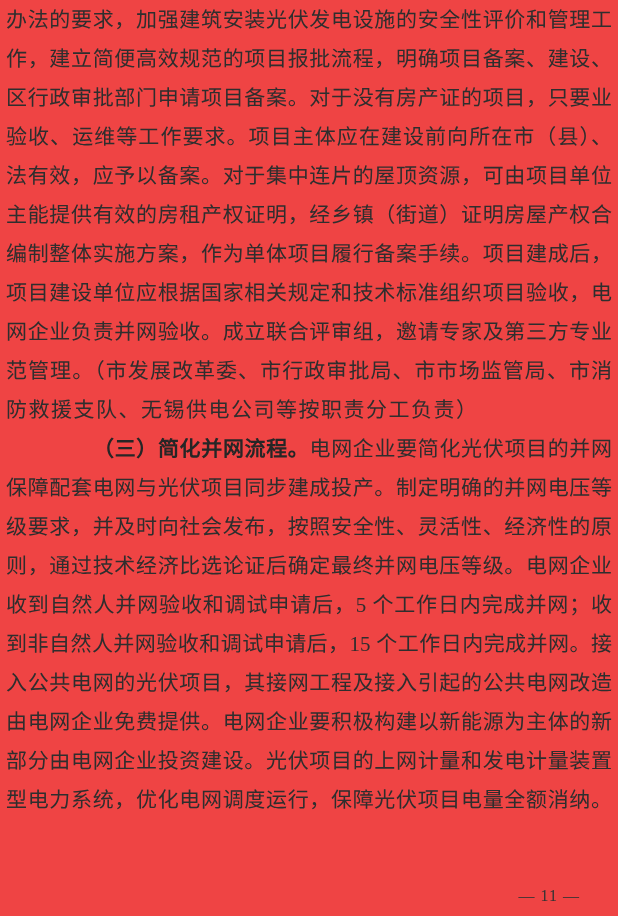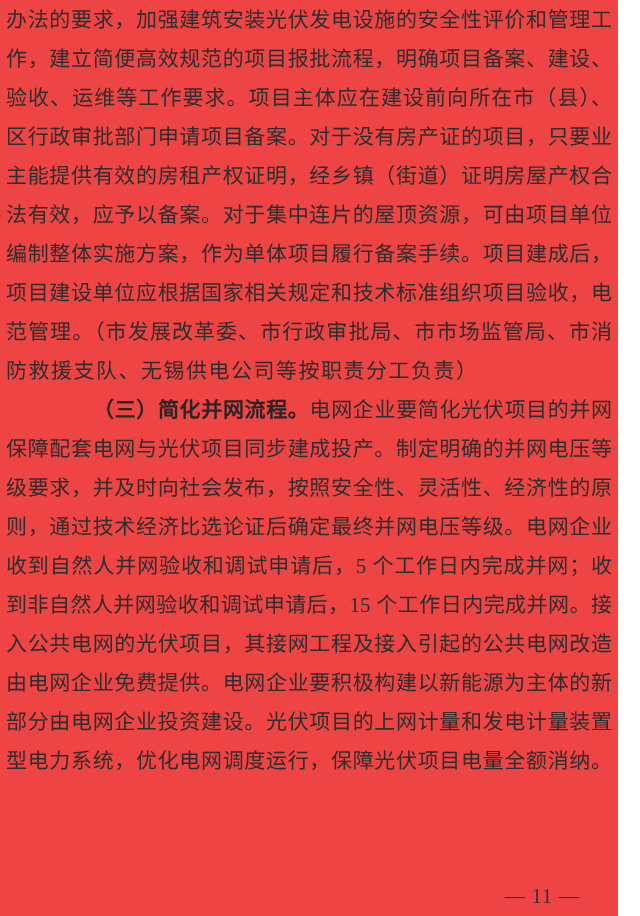--- a/index.html
+++ b/index.html
@@ -42,40 +42,41 @@
   }
   .bold {
     font-weight: 700;
     color: #262626;
     margin-left: 44px;
   }
   .page-number {
     position: absolute;
     right: 38px;
     top: 883px;
-    font-size: 20px;
+    font-size: 16px;
     line-height: 26px;
     letter-spacing: 1px;
     color: #333333;
   }
 </style>
 </head>
 <body>
 
 <div class="page">
   <div class="textblock">
 
     <div class="line">办法的要求，加强建筑安装光伏发电设施的安全性评价和管理工</div>
     <div class="line">作，建立简便高效规范的项目报批流程，明确项目备案、建设、</div>
+    <div class="line">区行政审批部门申请项目备案。对于没有房产证的项目，只要业</div>
     <div class="line">验收、运维等工作要求。项目主体应在建设前向所在市（县）、</div>
-    <div class="line">区行政审批部门申请项目备案。对于没有房产证的项目，只要业</div>
+    <div class="line">法有效，应予以备案。对于集中连片的屋顶资源，可由项目单位</div>
     <div class="line">主能提供有效的房租产权证明，经乡镇（街道）证明房屋产权合</div>
-    <div class="line">法有效，应予以备案。对于集中连片的屋顶资源，可由项目单位</div>
     <div class="line">编制整体实施方案，作为单体项目履行备案手续。项目建成后，</div>
     <div class="line">项目建设单位应根据国家相关规定和技术标准组织项目验收，电</div>
+    <div class="line">网企业负责并网验收。成立联合评审组，邀请专家及第三方专业</div>
     <div class="line">范管理。（市发展改革委、市行政审批局、市市场监管局、市消</div>
     <div class="line para-end">防救援支队、无锡供电公司等按职责分工负责）</div>
 
     <div class="line indent">
       <span class="bold">（三）简化并网流程。</span><span>电网企业要简化光伏项目的并网流程，</span>
     </div>
     <div class="line">保障配套电网与光伏项目同步建成投产。制定明确的并网电压等</div>
     <div class="line">级要求，并及时向社会发布，按照安全性、灵活性、经济性的原</div>
     <div class="line">则，通过技术经济比选论证后确定最终并网电压等级。电网企业</div>
     <div class="line">收到自然人并网验收和调试申请后，5 个工作日内完成并网；收</div>

